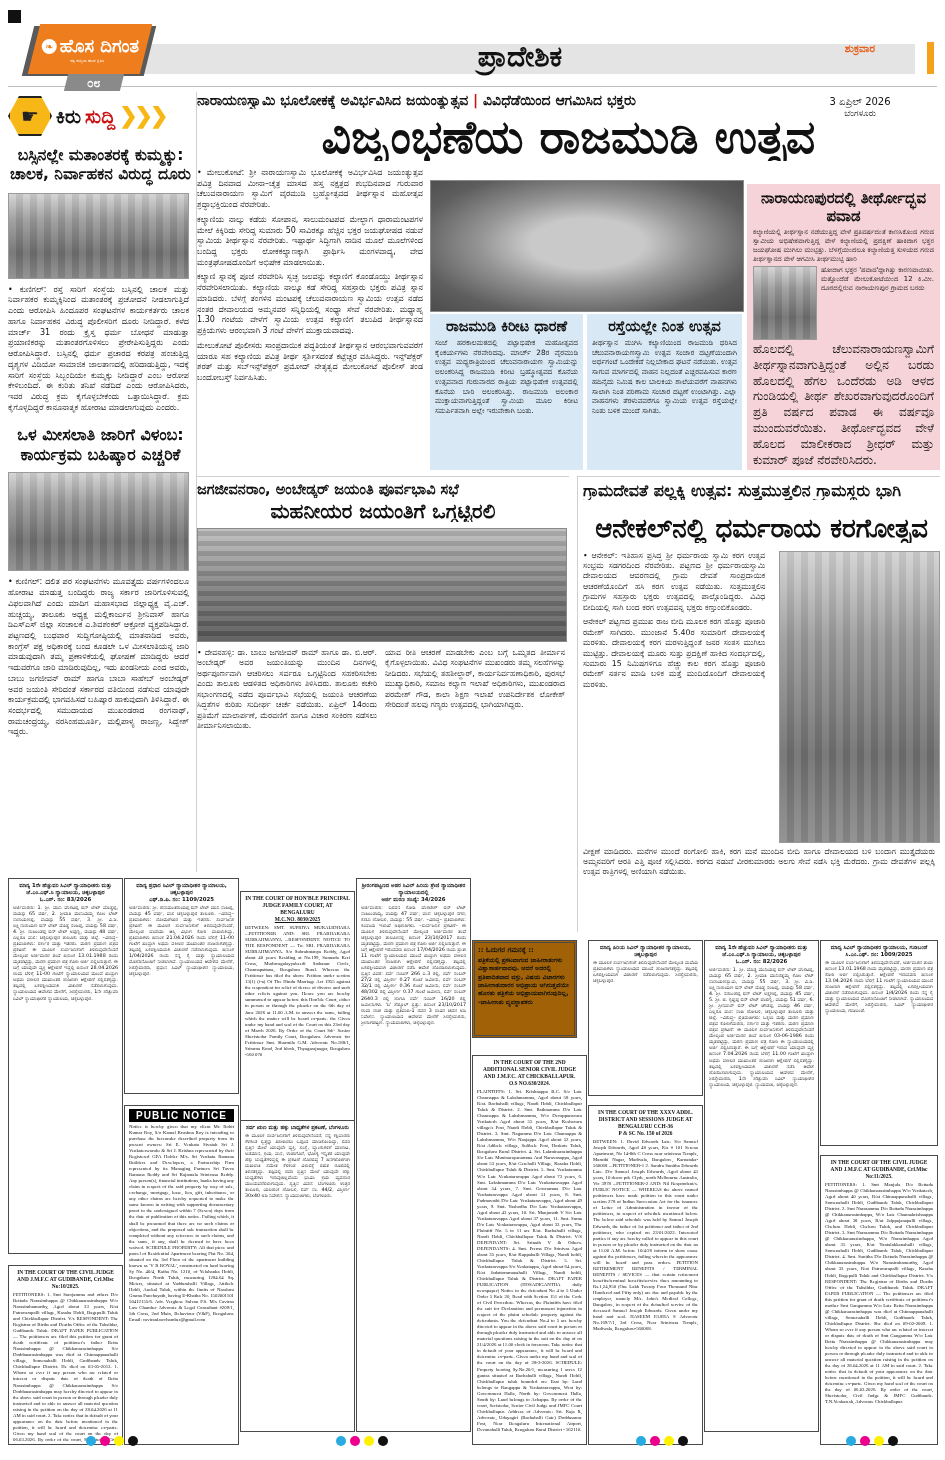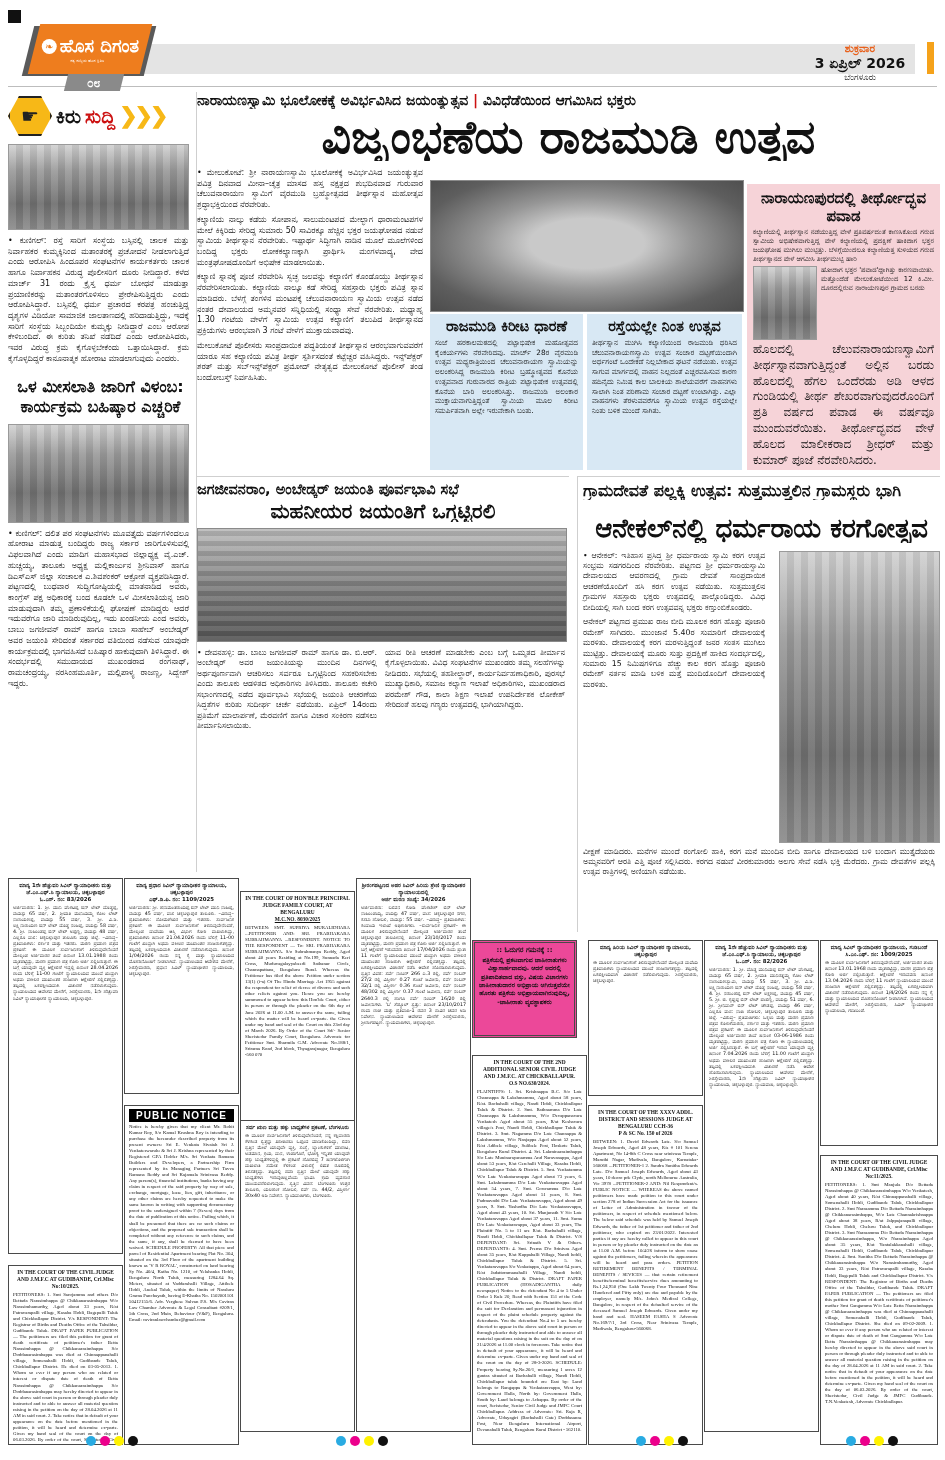--- a/index.html
+++ b/index.html
@@ -57,38 +57,40 @@
         <span style="width:15px;height:15px;border-radius:50%;background:#fff;color:#ee7d1e;font-size:10px;display:inline-flex;align-items:center;justify-content:center;">❧</span>
         <span class="kn" style="color:#fff;font-weight:800;font-size:18px;white-space:nowrap;">ಹೊಸ ದಿಗಂತ</span>
       </div>
       <div class="kn" style="transform:skewX(14deg);color:#fff;font-size:4px;margin-top:1px;white-space:nowrap;">ಸತ್ಯ ಸುದ್ದಿಯ ಹೊಸ ಕ್ಷಿತಿಜ</div>
     </div>
     <div class="abs" style="left:66px;top:74px;width:56px;height:17px;background:#8a8a8a;transform:skewX(-14deg);
          display:flex;align-items:center;justify-content:center;">
       <span class="kn" style="transform:skewX(14deg);color:#fff;font-weight:700;font-size:12px;">೦೮</span>
     </div>
 
+    <div class="abs kn" style="left:300px;top:40px;width:440px;text-align:center;font-weight:800;font-size:28px;">ಪ್ರಾದೇಶಿಕ</div>
 
     <div class="abs" style="left:810px;top:42px;width:100px;text-align:center;">
       <div class="kn" style="color:#e8611c;font-weight:800;font-size:10.5px;">ಶುಕ್ರವಾರ</div>
-      <div class="kn" style="font-weight:700;font-size:14px;">3 ಏಪ್ರಿಲ್ 2026</div>
+      <div class="kn" style="font-weight:400;font-size:10px;margin-top:41px;">3 ಏಪ್ರಿಲ್ 2026</div>
       <div class="kn" style="font-size:8.5px;">ಬೆಂಗಳೂರು</div>
     </div>
     <div class="abs" style="left:927px;top:42px;width:7px;height:32px;background:#f5a21a;"></div>
   </div>
 
   <div class="abs" style="left:8px;top:92px;width:185px;height:780px;border-right:1px solid #cfcfcf;padding-right:3px;">
     <div style="display:flex;align-items:center;gap:4px;margin-top:4px;">
       <span class="hex">
           <span>☛</span>
         </span>
       <span class="kn" style="font-weight:800;font-size:19px;">ಕಿರು</span>
       <span class="kn" style="font-weight:800;font-size:19px;color:#cc1111;">ಸುದ್ದಿ</span>
       <span class="chev">❯❯❯</span>
     </div>
+    <div class="kn headline-s" style="margin-top:10px;">ಬಸ್ಸಿನಲ್ಲೇ ಮತಾಂತರಕ್ಕೆ ಕುಮ್ಮಕ್ಕು: ಚಾಲಕ, ನಿರ್ವಾಹಕನ ವಿರುದ್ಧ ದೂರು</div>
     <div class="photo" style="margin-top:8px;width:179px;height:84px;"></div>
     <div class="kn body-txt jt" style="margin-top:6px;width:181px;">• ಕುಣಿಗಲ್: ರಸ್ತೆ ಸಾರಿಗೆ ಸಂಸ್ಥೆಯ ಬಸ್ಸಿನಲ್ಲಿ ಚಾಲಕ ಮತ್ತು ನಿರ್ವಾಹಕರ ಕುಮ್ಮಕ್ಕಿನಿಂದ ಮತಾಂತರಕ್ಕೆ ಪ್ರಚೋದನೆ ನೀಡಲಾಗುತ್ತಿದೆ ಎಂದು ಆರೋಪಿಸಿ ಹಿಂದೂಪರ ಸಂಘಟನೆಗಳ ಕಾರ್ಯಕರ್ತರು ಚಾಲಕ ಹಾಗೂ ನಿರ್ವಾಹಕನ ವಿರುದ್ಧ ಪೊಲೀಸರಿಗೆ ದೂರು ನೀಡಿದ್ದಾರೆ. ಕಳೆದ ಮಾರ್ಚ್ 31 ರಂದು ಕ್ರೈಸ್ತ ಧರ್ಮ ಬೋಧನೆ ಮಾಡುತ್ತಾ ಪ್ರಯಾಣಿಕರನ್ನು ಮತಾಂತರಗೊಳಿಸಲು ಪ್ರೇರೇಪಿಸುತ್ತಿದ್ದರು ಎಂದು ಆರೋಪಿಸಿದ್ದಾರೆ. ಬಸ್ಸಿನಲ್ಲಿ ಧರ್ಮ ಪ್ರಚಾರದ ಕರಪತ್ರ ಹಂಚುತ್ತಿದ್ದ ದೃಶ್ಯಗಳ ವಿಡಿಯೋ ಸಾಮಾಜಿಕ ಜಾಲತಾಣದಲ್ಲಿ ಹರಿದಾಡುತ್ತಿದ್ದು, ಇದಕ್ಕೆ ಸಾರಿಗೆ ಸಂಸ್ಥೆಯ ಸಿಬ್ಬಂದಿಯೇ ಕುಮ್ಮಕ್ಕು ನೀಡಿದ್ದಾರೆ ಎಂಬ ಆರೋಪ ಕೇಳಿಬಂದಿದೆ. ಈ ಕುರಿತು ತನಿಖೆ ನಡೆದಿದೆ ಎಂದು ಆರೋಪಿಸಿದರು, ಇವರ ವಿರುದ್ಧ ಕ್ರಮ ಕೈಗೊಳ್ಳಬೇಕೆಂದು ಒತ್ತಾಯಿಸಿದ್ದಾರೆ. ಕ್ರಮ ಕೈಗೊಳ್ಳದಿದ್ದರೆ ಕಾನೂನಾತ್ಮಕ ಹೋರಾಟ ಮಾಡಲಾಗುವುದು ಎಂದರು.</div>
     <div class="kn headline-s" style="margin-top:12px;font-size:16px;">ಒಳ ಮೀಸಲಾತಿ ಜಾರಿಗೆ ವಿಳಂಬ: ಕಾರ್ಯಕ್ರಮ ಬಹಿಷ್ಕಾರ ಎಚ್ಚರಿಕೆ</div>
     <div class="photo" style="margin-top:7px;width:179px;height:97px;"></div>
     <div class="kn body-txt jt" style="margin-top:6px;width:181px;">• ಕುಣಿಗಲ್: ದಲಿತ ಪರ ಸಂಘಟನೆಗಳು ಮೂವತ್ತೈದು ವರ್ಷಗಳಿಂದಲೂ ಹೋರಾಟ ಮಾಡುತ್ತ ಬಂದಿದ್ದರು ರಾಜ್ಯ ಸರ್ಕಾರ ಜಾರಿಗೊಳಿಸುವಲ್ಲಿ ವಿಫಲವಾಗಿದೆ ಎಂದು ಮಾದಿಗ ಮಹಾಸಭಾದ ಜಿಲ್ಲಾಧ್ಯಕ್ಷ ವೈ.ಎಚ್. ಹುಚ್ಚಯ್ಯ, ತಾಲೂಕು ಅಧ್ಯಕ್ಷ ಮಲ್ಲಿಕಾರ್ಜುನ ಶ್ರೀನಿವಾಸ್ ಹಾಗೂ ಡಿಎಸ್‌ಎಸ್ ಜಿಲ್ಲಾ ಸಂಚಾಲಕ ಎ.ಶಿವಶಂಕರ್ ಆಕ್ರೋಶ ವ್ಯಕ್ತಪಡಿಸಿದ್ದಾರೆ. ಪಟ್ಟಣದಲ್ಲಿ ಬುಧವಾರ ಸುದ್ದಿಗೋಷ್ಠಿಯಲ್ಲಿ ಮಾತನಾಡಿದ ಅವರು, ಕಾಂಗ್ರೆಸ್ ಪಕ್ಷ ಅಧಿಕಾರಕ್ಕೆ ಬಂದ ಕೂಡಲೇ ಒಳ ಮೀಸಲಾತಿಯನ್ನ ಜಾರಿ ಮಾಡುವುದಾಗಿ ತಮ್ಮ ಪ್ರಣಾಳಿಕೆಯಲ್ಲಿ ಘೋಷಣೆ ಮಾಡಿದ್ದರು ಆದರೆ ಇದುವರೆಗೂ ಜಾರಿ ಮಾಡಿರುವುದಿಲ್ಲ, ಇದು ಖಂಡನೀಯ ಎಂದ ಅವರು, ಬಾಬು ಜಗಜೀವನ್ ರಾಮ್ ಹಾಗೂ ಬಾಬಾ ಸಾಹೇಬ್ ಅಂಬೇಡ್ಕರ್ ಅವರ ಜಯಂತಿ ಸೇರಿದಂತೆ ಸರ್ಕಾರದ ವತಿಯಿಂದ ನಡೆಸುವ ಯಾವುದೇ ಕಾರ್ಯಕ್ರಮದಲ್ಲಿ ಭಾಗವಹಿಸದೆ ಬಹಿಷ್ಕಾರ ಹಾಕುವುದಾಗಿ ತಿಳಿಸಿದ್ದಾರೆ. ಈ ಸಂದರ್ಭದಲ್ಲಿ ಸಮುದಾಯದ ಮುಖಂಡರಾದ ರಂಗನಾಥ್, ರಾಮಚಂದ್ರಯ್ಯ, ನರಸಿಂಹಮೂರ್ತಿ, ಮಲ್ಲಿಪಾಳ್ಯ ರಾಜಣ್ಣ, ಸಿದ್ವೇಶ್ ಇದ್ದರು.</div>
   </div>
 
   <div class="abs" style="left:197px;top:92px;width:743px;height:378px;">
     <div class="kn kicker">
       <span>ನಾರಾಯಣಸ್ವಾಮಿ ಭೂಲೋಕಕ್ಕೆ ಅವಿರ್ಭವಿಸಿದ ಜಯಂತ್ಯುತ್ಸವ</span>
@@ -179,21 +181,21 @@
     <span class="t">ಸರ್ವ ಋಣ ಮತ್ತು ಹಕ್ಕು ಬಾಧ್ಯತೆಗಳ ಪ್ರಕಟಣೆ, ಬೆಂಗಳೂರು</span>
     <div class="b">ಈ ಮೂಲಕ ಸಾರ್ವಜನಿಕರಿಗೆ ತಿಳಿಸುವುದೇನೆಂದರೆ, ನನ್ನ ಕಕ್ಷಿದಾರರು ಕೆಳಕಂಡ ಸ್ವತ್ತನ್ನು ಖರೀದಿಸಲು ಒಪ್ಪಂದ ಮಾಡಿಕೊಂಡಿದ್ದು, ಸದರಿ ಸ್ವತ್ತಿನ ಮೇಲೆ ಯಾವುದೇ ವ್ಯಕ್ತಿ, ಸಂಸ್ಥೆ, ಬ್ಯಾಂಕುಗಳಿಗೆ ಮಾರಾಟ, ಅಡಮಾನ, ಕ್ರಯ, ದಾನ, ಉಡುಗೊರೆ, ಭೋಗ್ಯ ಇನ್ನಿತರ ಯಾವುದೇ ಹಕ್ಕು ಬಾಧ್ಯತೆಗಳಿದ್ದಲ್ಲಿ ಈ ಪ್ರಕಟಣೆ ಹೊರಬಿದ್ದ 7 ದಿನಗಳೊಳಗಾಗಿ ದಾಖಲಾತಿ ಸಮೇತ ಕೆಳಕಂಡ ವಿಳಾಸಕ್ಕೆ ಲಿಖಿತ ರೂಪದಲ್ಲಿ ತಿಳಿಸತಕ್ಕದ್ದು. ತಪ್ಪಿದಲ್ಲಿ ಸದರಿ ಸ್ವತ್ತಿನ ಮೇಲೆ ಯಾವುದೇ ಹಕ್ಕು ಬಾಧ್ಯತೆಗಳು ಇರುವುದಿಲ್ಲವೆಂದು ಭಾವಿಸಿ ಕ್ರಯ ವ್ಯವಹಾರ ಮುಂದುವರೆಸಲಾಗುವುದು. ಸ್ವತ್ತಿನ ವಿವರ: ಬೆಂಗಳೂರು ಉತ್ತರ ತಾಲೂಕು, ಯಲಹಂಕ ಹೋಬಳಿ, ಸರ್ವೆ ನಂ. 44/2, ವಿಸ್ತೀರ್ಣ 30x40 ಅಡಿ ನಿವೇಶನ. ನ್ಯಾಯವಾದಿಗಳು, ಬೆಂಗಳೂರು.</div>
   </div>
 
   <div class="abs notice kn" style="left:356px;top:878px;width:105px;height:546px;">
     <span class="t">ಶ್ರೀರಂಗಪಟ್ಟಣದ ಅಪರ ಸಿವಿಲ್ ಹಿರಿಯ ಶ್ರೇಣಿ ನ್ಯಾಯಾಧೀಶರ ನ್ಯಾಯಾಲಯದಲ್ಲಿ</span>
     <span class="t">ಅರ್ಜಿ ಮರಣ ಸಂಖ್ಯೆ: 34/2026</span>
     <div class="b">ಅರ್ಜಿದಾರರು: ಬಸವನ ಕೋಡಿ ವೆಂಕಟೇಶ್ ಬಿನ್ ಲೇಟ್ ನಂಜುಂಡಯ್ಯ, ವಯಸ್ಸು 47 ವರ್ಷ, ವಾಸ: ಚಿಕ್ಕಬಳ್ಳಾಪುರ ನಗರ, ಕಸಬಾ ಹೋಬಳಿ, ವಯಸ್ಸು: 55 ವರ್ಷ. –ವಿರುದ್ಧ– ಪ್ರತಿವಾದಿಗಳು: ಕಂದಾಯ ಇಲಾಖೆ ಅಧಿಕಾರಿಗಳು. –ಸಾರ್ವಜನಿಕ ಪ್ರಕಟಣೆ– ಈ ಮೂಲಕ ತಿಳಿಸುವುದೇನೆಂದರೆ ಮೇಲ್ಕಂಡ ಅರ್ಜಿದಾರರ ತಂದೆ ಚಿಕ್ಕಬಳ್ಳಾಪುರ ತಾಲೂಕಿನಲ್ಲಿ ದಿನಾಂಕ 23/10/2017 ರಂದು ಮೃತಪಟ್ಟಿದ್ದು, ಮರಣ ಪ್ರಮಾಣ ಪತ್ರ ಕೋರಿ ಅರ್ಜಿ ಸಲ್ಲಿಸಿರುತ್ತಾರೆ. ಈ ಬಗ್ಗೆ ಆಕ್ಷೇಪಣೆ ಇರುವವರು ದಿನಾಂಕ 17/04/2026 ರಂದು ಪ್ರಾತಃ 11 ಗಂಟೆಗೆ ನ್ಯಾಯಾಲಯದ ಮುಂದೆ ಖುದ್ದಾಗಿ ಅಥವಾ ವಕೀಲರ ಮುಖಾಂತರ ಹಾಜರಾಗಿ ಆಕ್ಷೇಪಣೆ ಸಲ್ಲಿಸತಕ್ಕದ್ದು. ತಪ್ಪಿದಲ್ಲಿ ಏಕಪಕ್ಷೀಯವಾಗಿ ವಿಚಾರಣೆ ನಡೆಸಿ ಆದೇಶ ಹೊರಡಿಸಲಾಗುವುದು. ಸ್ವತ್ತಿನ ವಿವರ: ಸರ್ವೆ ನಂಬರ್ 266 ಎ.3 ರಲ್ಲಿ, ಸರ್ವೆ ನಂಬರ್ 27/2 ರಲ್ಲಿ ವಿಸ್ತೀರ್ಣ 0.27 ಗುಂಟೆ ಜಮೀನು, ಸರ್ವೆ ನಂಬರ್ 32/1 ರಲ್ಲಿ ವಿಸ್ತೀರ್ಣ 0.36 ಗುಂಟೆ ಜಮೀನು, ಸರ್ವೆ ನಂಬರ್ 48/302 ರಲ್ಲಿ ವಿಸ್ತೀರ್ಣ 0.37 ಗುಂಟೆ ಜಮೀನು, ಸರ್ವೆ ನಂಬರ್ 2640.3 ರಲ್ಲಿ ಹಾಗೂ ಸರ್ವೆ ನಂಬರ್ 16/20 ರಲ್ಲಿ ಜಮೀನುಗಳು. 'ಬ' ಶೆಡ್ಯೂಲ್ ಸ್ವತ್ತು: ದಿನಾಂಕ 23/10/2017 ರಂದು ರಾಚ ಮತ್ತು ಪ್ರತಿವಾದಿ-1 ರವರ 3 ಸಾವಿರ ಚದರ ಅಡಿ ನಿವೇಶನ. ನ್ಯಾಯಾಲಯದ ಆದೇಶದ ಮೇರೆಗೆ ಶಿರಸ್ತೇದಾರರು, ಶ್ರೀರಂಗಪಟ್ಟಣ. ನ್ಯಾಯವಾದಿಗಳು, ಚಿಕ್ಕಬಳ್ಳಾಪುರ.</div>
   </div>
 
-  <div class="abs kn" style="left:472px;top:940px;width:105px;height:98px;border:1px solid #4a4a4a;outline:1px solid #4a4a4a;outline-offset:-3px;background:#ec4899;padding:5px;box-sizing:border-box;text-align:center;">
+  <div class="abs kn" style="left:472px;top:940px;width:105px;height:98px;border:1px solid #4a4a4a;outline:1px solid #4a4a4a;outline-offset:-3px;background:#a16207;padding:5px;box-sizing:border-box;text-align:left;">
     <div style="font-weight:800;font-size:7px;">:: ಓದುಗರ ಗಮನಕ್ಕೆ ::</div>
     <div style="font-weight:700;font-size:6.2px;line-height:1.35;margin-top:2px;">ಪತ್ರಿಕೆಯಲ್ಲಿ ಪ್ರಕಟವಾಗುವ ಜಾಹೀರಾತುಗಳು ವಿಶ್ವಾಸಾರ್ಹವಾದವು. ಆದರೆ ಅದರಲ್ಲಿ ಪ್ರತಿಪಾದಿತವಾದ ವಸ್ತು, ವಿಷಯ ವಿಚಾರಗಳು ಜಾಹೀರಾತುದಾರರ ಅಭಿಪ್ರಾಯ ಆಗಿರುತ್ತವೆಯೇ ಹೊರತು ಪತ್ರಿಕೆಯ ಅಭಿಪ್ರಾಯವಾಗಿರುವುದಿಲ್ಲ,</div>
     <div style="font-weight:700;font-size:6.2px;">-ಜಾಹೀರಾತು ವ್ಯವಸ್ಥಾಪಕರು</div>
   </div>
   <div class="abs notice en" style="left:472px;top:1042px;width:105px;height:382px;">
     <span class="t">IN THE COURT OF THE 2ND ADDITIONAL SENIOR CIVIL JUDGE AND J.M.F.C. AT CHICKBALLAPUR.</span>
     <span class="t">O.S NO.630/2024.</span>
     <div class="b">PLAINTIFFS: 1. Sri. Krishnappa B.C. S/o Late Channappa &amp; Lakshmamma, Aged about 58 years, R/at. Bachahalli village, Nandi Hobli, Chickballapur Taluk &amp; District. 2. Smt. Rathnamma D/o Late Channappa &amp; Lakshmamma, W/o Devappanavara Venkatesh Aged about 55 years, R/at Keshavara village/s Post, Nandi Hobli, Chickballapur Taluk &amp; District. 3. Smt. Nagamma D/o Late Channappa &amp; Lakshmamma, W/o Nanjappa Aged about 52 years, R/at Adibele village, Sulibele Post, Hoskote Taluk, Bengaluru Rural District. 4. Sri. Lakminarasimhappa S/o Late Muninarayanamma And Naravanappa, Aged about 53 years, R/at Gerehalli Village, Kasaba Hobli, Chickballapur Taluk &amp; District. 5. Smt. Venkatamma W/o Late Venkataravappa Aged about 73 years, 6. Smt. Lakshmamma D/o Late Venkataravappa Aged about 54 years, 7. Smt. Gowramma D/o Late Venkataravappa Aged about 51 years, 8. Smt. Padmavathi D/o Late Venkataravappa, Aged about 49 years, 9. Smt. Yashodha D/o Late Venkataravappa, Aged about 43 years, 10. Sri. Manjunath V S/o Late Venkataravappa Aged about 37 years, 11. Smt. Suma D/o Late Venkataravappa, Aged about 33 years, The Plaintiff No. 5 to 11 are R/at. Bachahalli village, Nandi Hobli, Chickballapur Taluk &amp; District. V/S DEFENDANT: Sri. Srinath V &amp; Others. DEFENDANTS: 4. Smt. Prema D/o Srinivas Aged about 35 years, R/at Kuppahalli Village, Nandi hobli, Chickballapur Taluk &amp; District. 5. Sri. Venkataravappa S/o Venkatappa, Aged about 64 years, R/at Jadattommanahalli Village, Nandi hobli, Chickballapur Taluk &amp; District. DRAFT PAPER PUBLICATION (HOSADIGANTHA daily newspaper) Notice to the defendant No 4 to 5 Under Order 5 Rule 20, Read with Section 151 of the Code of Civil Procedure. Whereas, the Plaintiffs have filed the suit for Declaration and permanent injunction in respect of the plaint schedule property against the defendants. You the defendant No.4 to 5 are hereby directed to appear in the above said court in person or through pleader duly instructed and able to answer all material questions raising in the suit on the day of on 21/4/2026 at 11.00 clock in forenoon. Take notice that in default of your appearance, it will be heard and determine ex-parte. Given under my hand and seal of the court on the day of 28-3-2026. SCHEDULE: Property bearing Sy.No.20/1, measuring 1 acres 12 guntas situated at Bachahalli village, Nandi Hobli, Chickballapur taluk bounded on: East by: Land belongs to Rangappa &amp; Venkataravappa, West by: Government Halla, North by: Government Halla, South by: Land belongs to Achappa. By order of the court, Seristedar, Senior Civil Judge and JMFC Court Chickballapur. Address of Advocate: Sri. Raja R, Advocate, Udayagiri (Bachahalli Gate) Doddasanne Post, Near Bengaluru International Airport, Devanahalli Taluk, Bengaluru Rural District - 562110.</div>
   </div>
 

